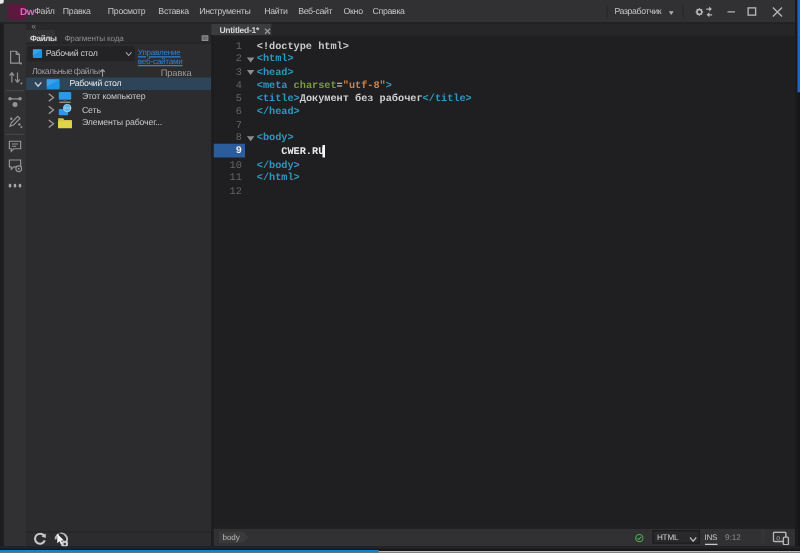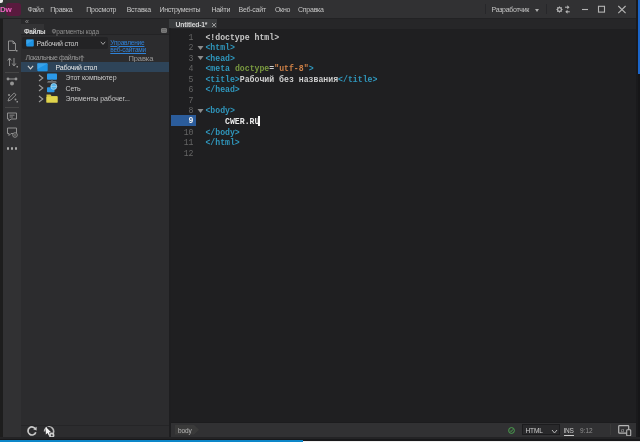--- a/index.html
+++ b/index.html
@@ -9,21 +9,21 @@
   .mtxt{color:#c5c5c5;font-size:7px;letter-spacing:-0.25px;white-space:nowrap;}
 </style>
 </head>
 <body>
 <div id="app">
 
   <div class="abs" style="left:0;top:0;width:640px;height:18.3px;background:#313133;"></div>
   <div class="abs" style="left:0;top:18.3px;width:640px;height:1.3px;background:#222224;"></div>
 
   <div class="abs" style="left:6px;top:3px;width:15px;height:13px;background:#591a3e;border-radius:3px;"></div>
-  <div class="abs" style="left:0;top:5px;font-size:8px;font-weight:bold;color:#ee63c0;letter-spacing:-0.3px;">Dw</div>
+  <div class="abs" style="left:16px;top:5px;font-size:8px;font-weight:bold;color:#ee63c0;letter-spacing:-0.3px;">Dw</div>
 
   <div class="abs mtxt" style="left:27.4px;top:5.5px;">Файл</div>
   <div class="abs mtxt" style="left:50.3px;top:5.5px;">Правка</div>
   <div class="abs mtxt" style="left:86.3px;top:5.5px;">Просмотр</div>
   <div class="abs mtxt" style="left:126.7px;top:5.5px;">Вставка</div>
   <div class="abs mtxt" style="left:159.4px;top:5.5px;">Инструменты</div>
   <div class="abs mtxt" style="left:211.4px;top:5.5px;">Найти</div>
   <div class="abs mtxt" style="left:238.5px;top:5.5px;">Веб-сайт</div>
   <div class="abs mtxt" style="left:274.9px;top:5.5px;">Окно</div>
   <div class="abs mtxt" style="left:298px;top:5.5px;">Справка</div>
@@ -222,22 +222,22 @@
   <svg class="abs" style="left:196.7px;top:55px;" width="7" height="6" viewBox="0 0 7 6">
       <path d="M0.5 1 L6.5 1 L3.5 5 Z" fill="#8c8c8c"></path>
     </svg>
   <svg class="abs" style="left:196.7px;top:107.7px;" width="7" height="6" viewBox="0 0 7 6">
       <path d="M0.5 1 L6.5 1 L3.5 5 Z" fill="#8c8c8c"></path>
     </svg>
 
   <div class="abs" style="left:205.4px;top:32.6px;font-family:'Liberation Mono',monospace;font-size:8.2px;line-height:10.55px;white-space:pre;color:#cccccc;font-weight:bold;"><span style="color:#c8c8c8">&lt;!doctype html&gt;</span>
 <span style="color:#2f97bd">&lt;html&gt;</span>
 <span style="color:#2f97bd">&lt;head&gt;</span>
-<span style="color:#2f97bd">&lt;meta</span> <span style="color:#7a9a40">doctype</span><span style="color:#cccccc">=</span><span style="color:#cf8147">"utf-8"</span><span style="color:#2f97bd">&gt;</span>
-<span style="color:#2f97bd">&lt;title&gt;</span><span style="color:#cfcfcf">Рабочий без названия</span><span style="color:#2f97bd">&lt;/title&gt;</span>
+<span style="color:#2f97bd">&lt;meta</span> <span style="color:#7a9a40">charset</span><span style="color:#cccccc">=</span><span style="color:#cf8147">"utf-8"</span><span style="color:#2f97bd">&gt;</span>
+<span style="color:#2f97bd">&lt;title&gt;</span><span style="color:#cfcfcf">Документ без рабочег</span><span style="color:#2f97bd">&lt;/title&gt;</span>
 <span style="color:#2f97bd">&lt;/head&gt;</span>
 
 <span style="color:#2f97bd">&lt;body&gt;</span>
 <span style="color:#e8e8e8">    CWER.RU</span>
 <span style="color:#2f97bd">&lt;/body&gt;</span>
 <span style="color:#2f97bd">&lt;/html&gt;</span>
 </div>
 
   <div class="abs" style="left:258px;top:116px;width:1.5px;height:10px;background:#f5f5f5;"></div>
 

